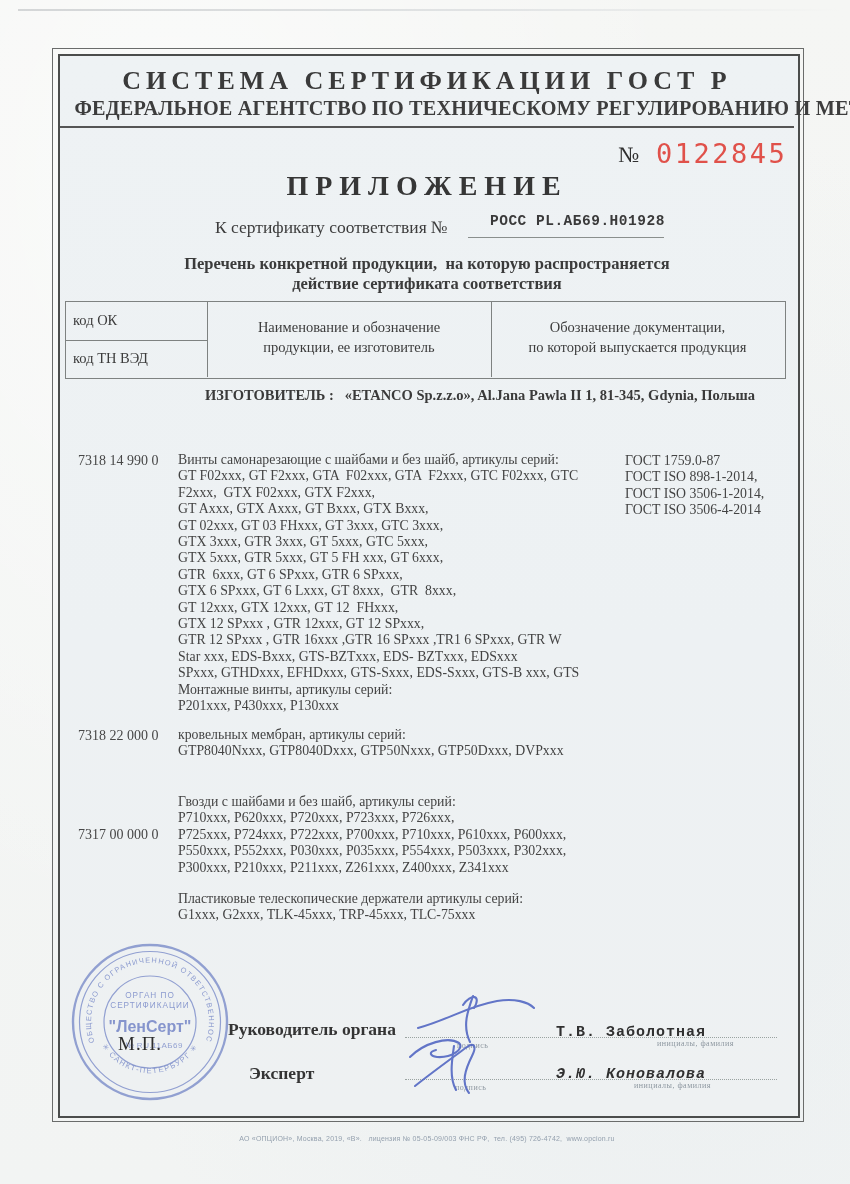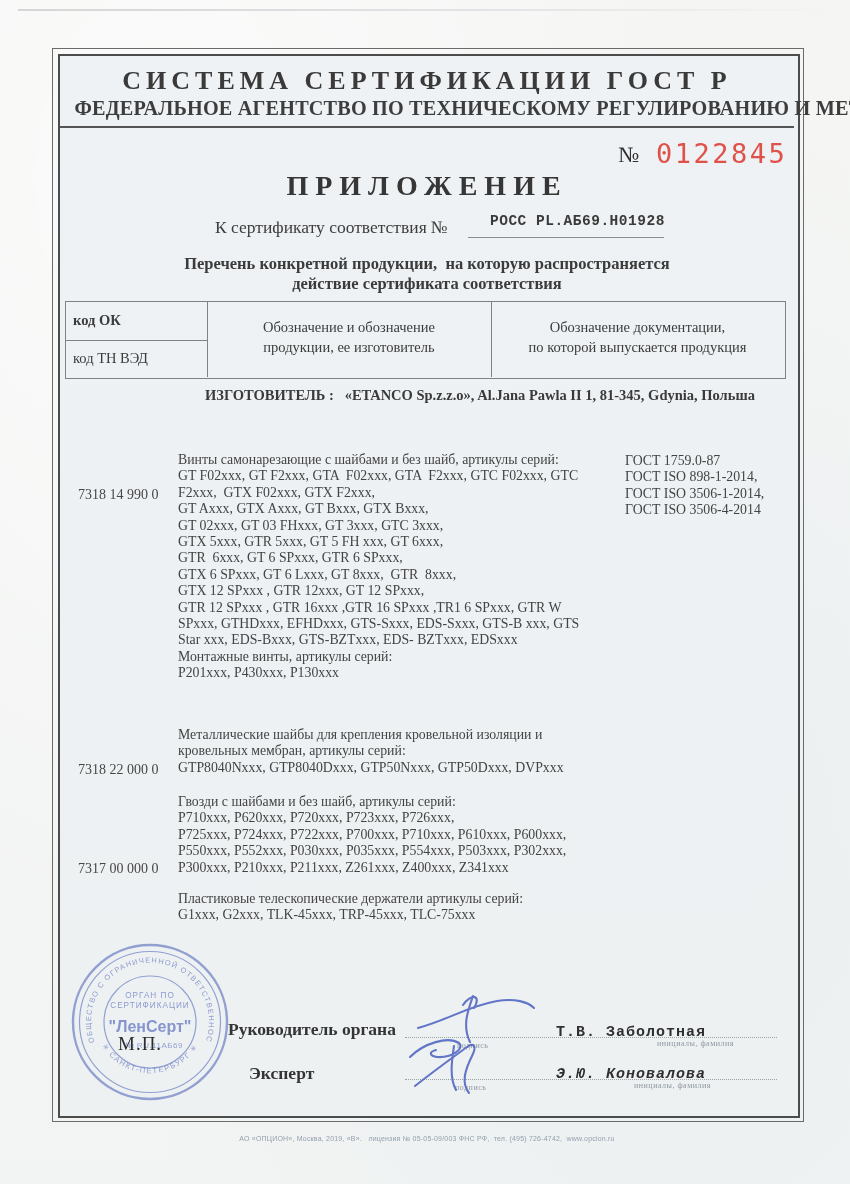--- a/index.html
+++ b/index.html
@@ -28,25 +28,25 @@
   .cert-number{left:490px;top:213px;font-family:"Liberation Mono","DejaVu Sans Mono",monospace;font-size:14.5px;font-weight:bold;letter-spacing:.5px;color:#3a3a3a;white-space:pre;}
   .cert-underline{left:468px;top:237px;width:196px;height:1px;background:#8a8f8d;}
   .subtitle{font-size:16.5px;font-weight:bold;color:#3b3b3b;white-space:pre;}
   .sub1{top:254px;} .sub2{top:274px;}
   .tbl-border{border:1.2px solid #7e8281;}
   .tbl-outer{left:65px;top:301px;width:719px;height:76px;}
   .tbl-v1{left:207px;top:301px;width:0;height:76px;border-left:1.2px solid #7e8281;}
   .tbl-v2{left:491px;top:301px;width:0;height:76px;border-left:1.2px solid #7e8281;}
   .tbl-h1{left:65px;top:340px;width:142px;height:0;border-top:1.2px solid #7e8281;}
   .tbl-txt{font-size:14.5px;color:#3c3c3c;}
-  .c1a{left:73px;top:312px;font-weight:bold;} .c1b{left:73px;top:350px;}
+  .c1a{left:73px;top:312px;} .c1b{left:73px;top:350px;}
   .c2{left:207px;top:317px;width:284px;text-align:center;line-height:20px;}
   .c3{left:491px;top:317px;width:293px;text-align:center;line-height:20px;}
   .manufacturer{left:205px;top:387px;font-size:14.5px;font-weight:bold;color:#3a3a3a;white-space:pre;}
-  .code{font-size:14px;color:#474747;white-space:pre;margin-top:34px;}
+  .code{font-size:14px;color:#474747;white-space:pre;}
   .body-lines{font-size:13.8px;line-height:16.4px;color:#434343;}
   .body-lines .tline{white-space:pre;}
   .code1{left:78px;top:453px;} .code2{left:78px;top:728px;} .code3{left:78px;top:827px;text-align:center;}
   .name1{left:178px;top:452px;width:452px;}
   .docs1{left:625px;top:453px;width:165px;}
   .name2{left:178px;top:727px;width:460px;}
   .name3{left:178px;top:794px;width:460px;}
   .name4{left:178px;top:891px;width:460px;}
   .stamp-svg{left:68px;top:940px;width:164px;height:164px;}
   .stamp-svg text{font-family:"Liberation Sans","DejaVu Sans",sans-serif;}
@@ -87,57 +87,58 @@
   <div class="abs ctr subtitle sub2">действие сертификата соответствия</div>
   <div class="abs ctr subtitle sub1">Перечень конкретной продукции,  на которую распространяется</div>
 
   <div class="abs tbl-border tbl-outer"></div>
   <div class="abs tbl-v1"></div>
   <div class="abs tbl-v2"></div>
   <div class="abs tbl-h1"></div>
   <div class="abs tbl-txt c1a">код ОК</div>
   <div class="abs tbl-txt c1b">код ТН ВЭД</div>
   <div class="abs tbl-txt c2">
-    <div>Обозначение и обозначение</div>
+    <div>Наименование и обозначение</div>
     <div>продукции, ее изготовитель</div>
   </div>
   <div class="abs tbl-txt c3">
     <div>Обозначение документации,</div>
     <div>по которой выпускается продукция</div>
   </div>
 
   <div class="abs manufacturer">ИЗГОТОВИТЕЛЬ :   «ETANCO Sp.z.z.o», Al.Jana Pawla II 1, 81-345, Gdynia, Польша</div>
 
   <div class="abs code code1">7318 14 990 0</div>
   <div class="abs body-lines name1">
       <div class="tline">Винты самонарезающие с шайбами и без шайб, артикулы серий:</div>
       <div class="tline">GT F02xxx, GT F2xxx, GTA  F02xxx, GTA  F2xxx, GTC F02xxx, GTC</div>
       <div class="tline">F2xxx,  GTX F02xxx, GTX F2xxx,</div>
       <div class="tline">GT Axxx, GTX Axxx, GT Bxxx, GTX Bxxx,</div>
       <div class="tline">GT 02xxx, GT 03 FHxxx, GT 3xxx, GTC 3xxx,</div>
+      <div class="tline">GTX 3xxx, GTR 3xxx, GT 5xxx, GTC 5xxx,</div>
       <div class="tline">GTX 5xxx, GTR 5xxx, GT 5 FH xxx, GT 6xxx,</div>
       <div class="tline">GTR  6xxx, GT 6 SPxxx, GTR 6 SPxxx,</div>
       <div class="tline">GTX 6 SPxxx, GT 6 Lxxx, GT 8xxx,  GTR  8xxx,</div>
+      <div class="tline">GT 12xxx, GTX 12xxx, GT 12  FHxxx,</div>
       <div class="tline">GTX 12 SPxxx , GTR 12xxx, GT 12 SPxxx,</div>
       <div class="tline">GTR 12 SPxxx , GTR 16xxx ,GTR 16 SPxxx ,TR1 6 SPxxx, GTR W</div>
+      <div class="tline">Star xxx, EDS-Bxxx, GTS-BZTxxx, EDS- BZTxxx, EDSxxx</div>
       <div class="tline">SPxxx, GTHDxxx, EFHDxxx, GTS-Sxxx, EDS-Sxxx, GTS-B xxx, GTS</div>
-      <div class="tline">Star xxx, EDS-Bxxx, GTS-BZTxxx, EDS- BZTxxx, EDSxxx</div>
       <div class="tline">Монтажные винты, артикулы серий:</div>
       <div class="tline">P201xxx, P430xxx, P130xxx</div>
     </div>
   <div class="abs body-lines docs1">
       <div class="tline">ГОСТ 1759.0-87</div>
       <div class="tline">ГОСТ ISO 898-1-2014,</div>
       <div class="tline">ГОСТ ISO 3506-1-2014,</div>
       <div class="tline">ГОСТ ISO 3506-4-2014</div>
     </div>
 
   <div class="abs code code2">7318 22 000 0</div>
   <div class="abs body-lines name2">
-      <div class="tline">Металлические шайбы для крепления кровельной изоляции и</div>
       <div class="tline">кровельных мембран, артикулы серий:</div>
       <div class="tline">GTP8040Nxxx, GTP8040Dxxx, GTP50Nxxx, GTP50Dxxx, DVPxxx</div>
     </div>
 
   <div class="abs code code3">7317 00 000 0</div>
   <div class="abs body-lines name3">
       <div class="tline">Гвозди с шайбами и без шайб, артикулы серий:</div>
       <div class="tline">P710xxx, P620xxx, P720xxx, P723xxx, P726xxx,</div>
       <div class="tline">P725xxx, P724xxx, P722xxx, P700xxx, P710xxx, P610xxx, P600xxx,</div>
       <div class="tline">P550xxx, P552xxx, P030xxx, P035xxx, P554xxx, P503xxx, P302xxx,</div>

